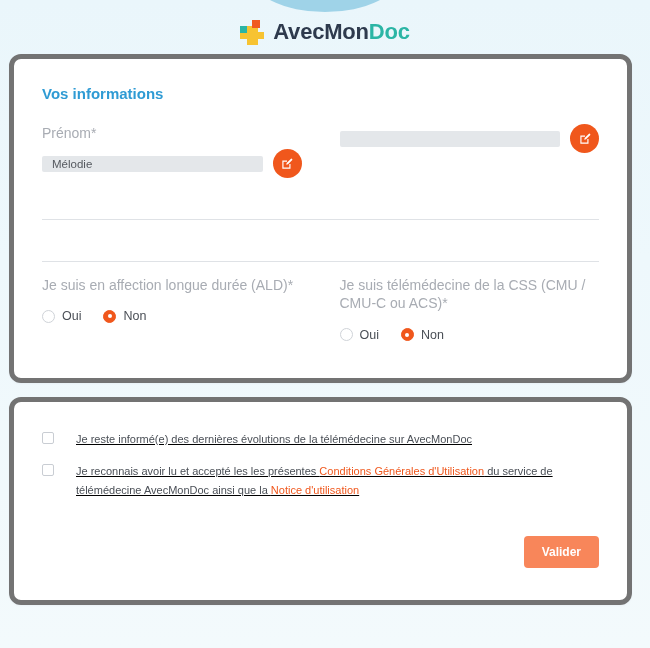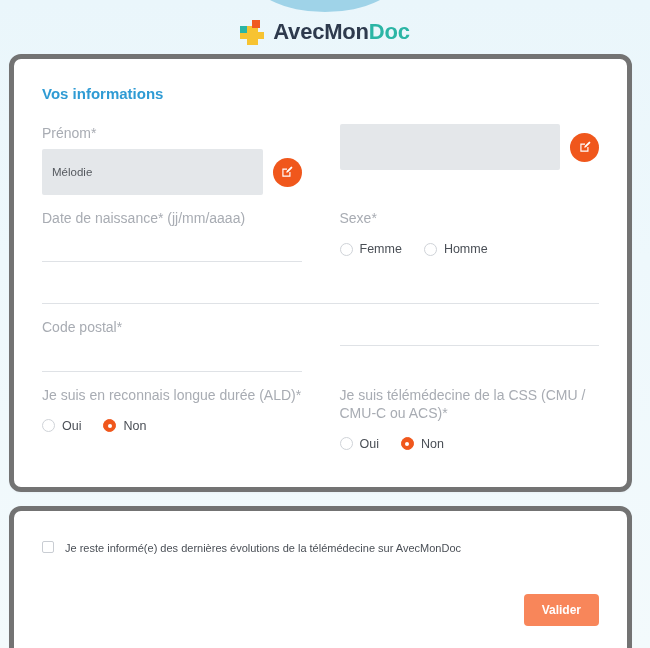--- a/index.html
+++ b/index.html
@@ -115,21 +115,21 @@
   }
 
   
   .input-wrap {
     display: flex;
     align-items: center;
     gap: 10px;
   }
   .input-filled {
     flex: 1 1 auto;
-    height: 46px;
+    height: 16px;
     background: #e4e7ea;
     border: none;
     border-radius: 2px;
     padding: 0 10px;
     font-family: "Liberation Sans", sans-serif;
     font-size: 11.5px;
     color: #55595f;
     outline: none;
     min-width: 0;
   }
@@ -204,22 +204,23 @@
     color: #4a4f56;
   }
 
   
   .radio-field .field-label { margin-bottom: 9px; }
 
   
   .check-row {
     display: flex;
     align-items: flex-start;
-    gap: 11px;
+    gap: 22px;
     margin-bottom: 14px;
+    text-decoration: underline;
   }
   .checkbox {
     width: 12px;
     height: 12px;
     border: 1px solid #c9cdd3;
     border-radius: 2px;
     background: #fff;
     flex: 0 0 auto;
     margin-top: 2px;
     cursor: pointer;
@@ -296,59 +297,36 @@
         <button class="edit-btn">
           <svg width="14" height="14" viewBox="0 0 24 24">
             <path d="M4 6 h8 v2 H6 v10 h10 v-6 h2 v8 H4 Z" fill="#ffffff"></path>
             <path d="M20.7 3.3 a1.6 1.6 0 0 0-2.3 0 L11.4 10.3 l-0.7 3 3-0.7 7-7 a1.6 1.6 0 0 0 0-2.3 z" fill="#ffffff"></path>
           </svg>
         </button>
       </div>
     </div>
   </div>
 
-  <div class="row">
-    <div class="col">
-      <label class="field-label">Date de naissance* (jj/mm/aaaa)</label>
-      <input class="input-underline" type="text" value="" style="">
-    </div>
-    <div class="col radio-field">
-      <label class="field-label">Sexe*</label>
-      <div class="radio-group">
-        <div class="radio-opt">
-          <span class="radio-dot"></span>
-          <span class="radio-label">Femme</span>
-        </div>
-        <div class="radio-opt">
-          <span class="radio-dot"></span>
-          <span class="radio-label">Homme</span>
-        </div>
-      </div>
-    </div>
-  </div>
 
   <div class="row">
     <div class="col-full">
       <input class="input-underline" type="text" value="" style="">
     </div>
   </div>
 
   <div class="row">
     <div class="col">
-      <label class="field-label">Code postal*</label>
-      <input class="input-underline" type="text" value="" style="">
-    </div>
-    <div class="col">
       <input class="input-underline" type="text" value="" style="">
     </div>
   </div>
 
   <div class="row" style="margin-bottom:4px;">
     <div class="col radio-field">
-      <label class="field-label">Je suis en reconnais longue durée (ALD)*</label>
+      <label class="field-label">Je suis en affection longue durée (ALD)*</label>
       <div class="radio-group">
         <div class="radio-opt">
           <span class="radio-dot"></span>
           <span class="radio-label">Oui</span>
         </div>
         <div class="radio-opt checked">
           <span class="radio-dot"></span>
           <span class="radio-label">Non</span>
         </div>
       </div>
@@ -370,18 +348,24 @@
 
 </div>
 
 <div class="card card-b">
 
   <div class="check-row">
     <span class="checkbox"></span>
     <span class="check-text">Je reste informé(e) des dernières évolutions de la télémédecine sur AvecMonDoc</span>
   </div>
 
+  <div class="check-row">
+    <span class="checkbox"></span>
+    <span class="check-text">
+      <span>Je reconnais avoir lu et accepté les les présentes </span><span class="lnk">Conditions Générales d'Utilisation</span><span> du service de télémédecine AvecMonDoc ainsi que la </span><span class="lnk">Notice d'utilisation</span>
+    </span>
+  </div>
 
   <div class="actions">
     <button class="btn-validate">Valider</button>
   </div>
 
 </div>
 
 </body></html>

